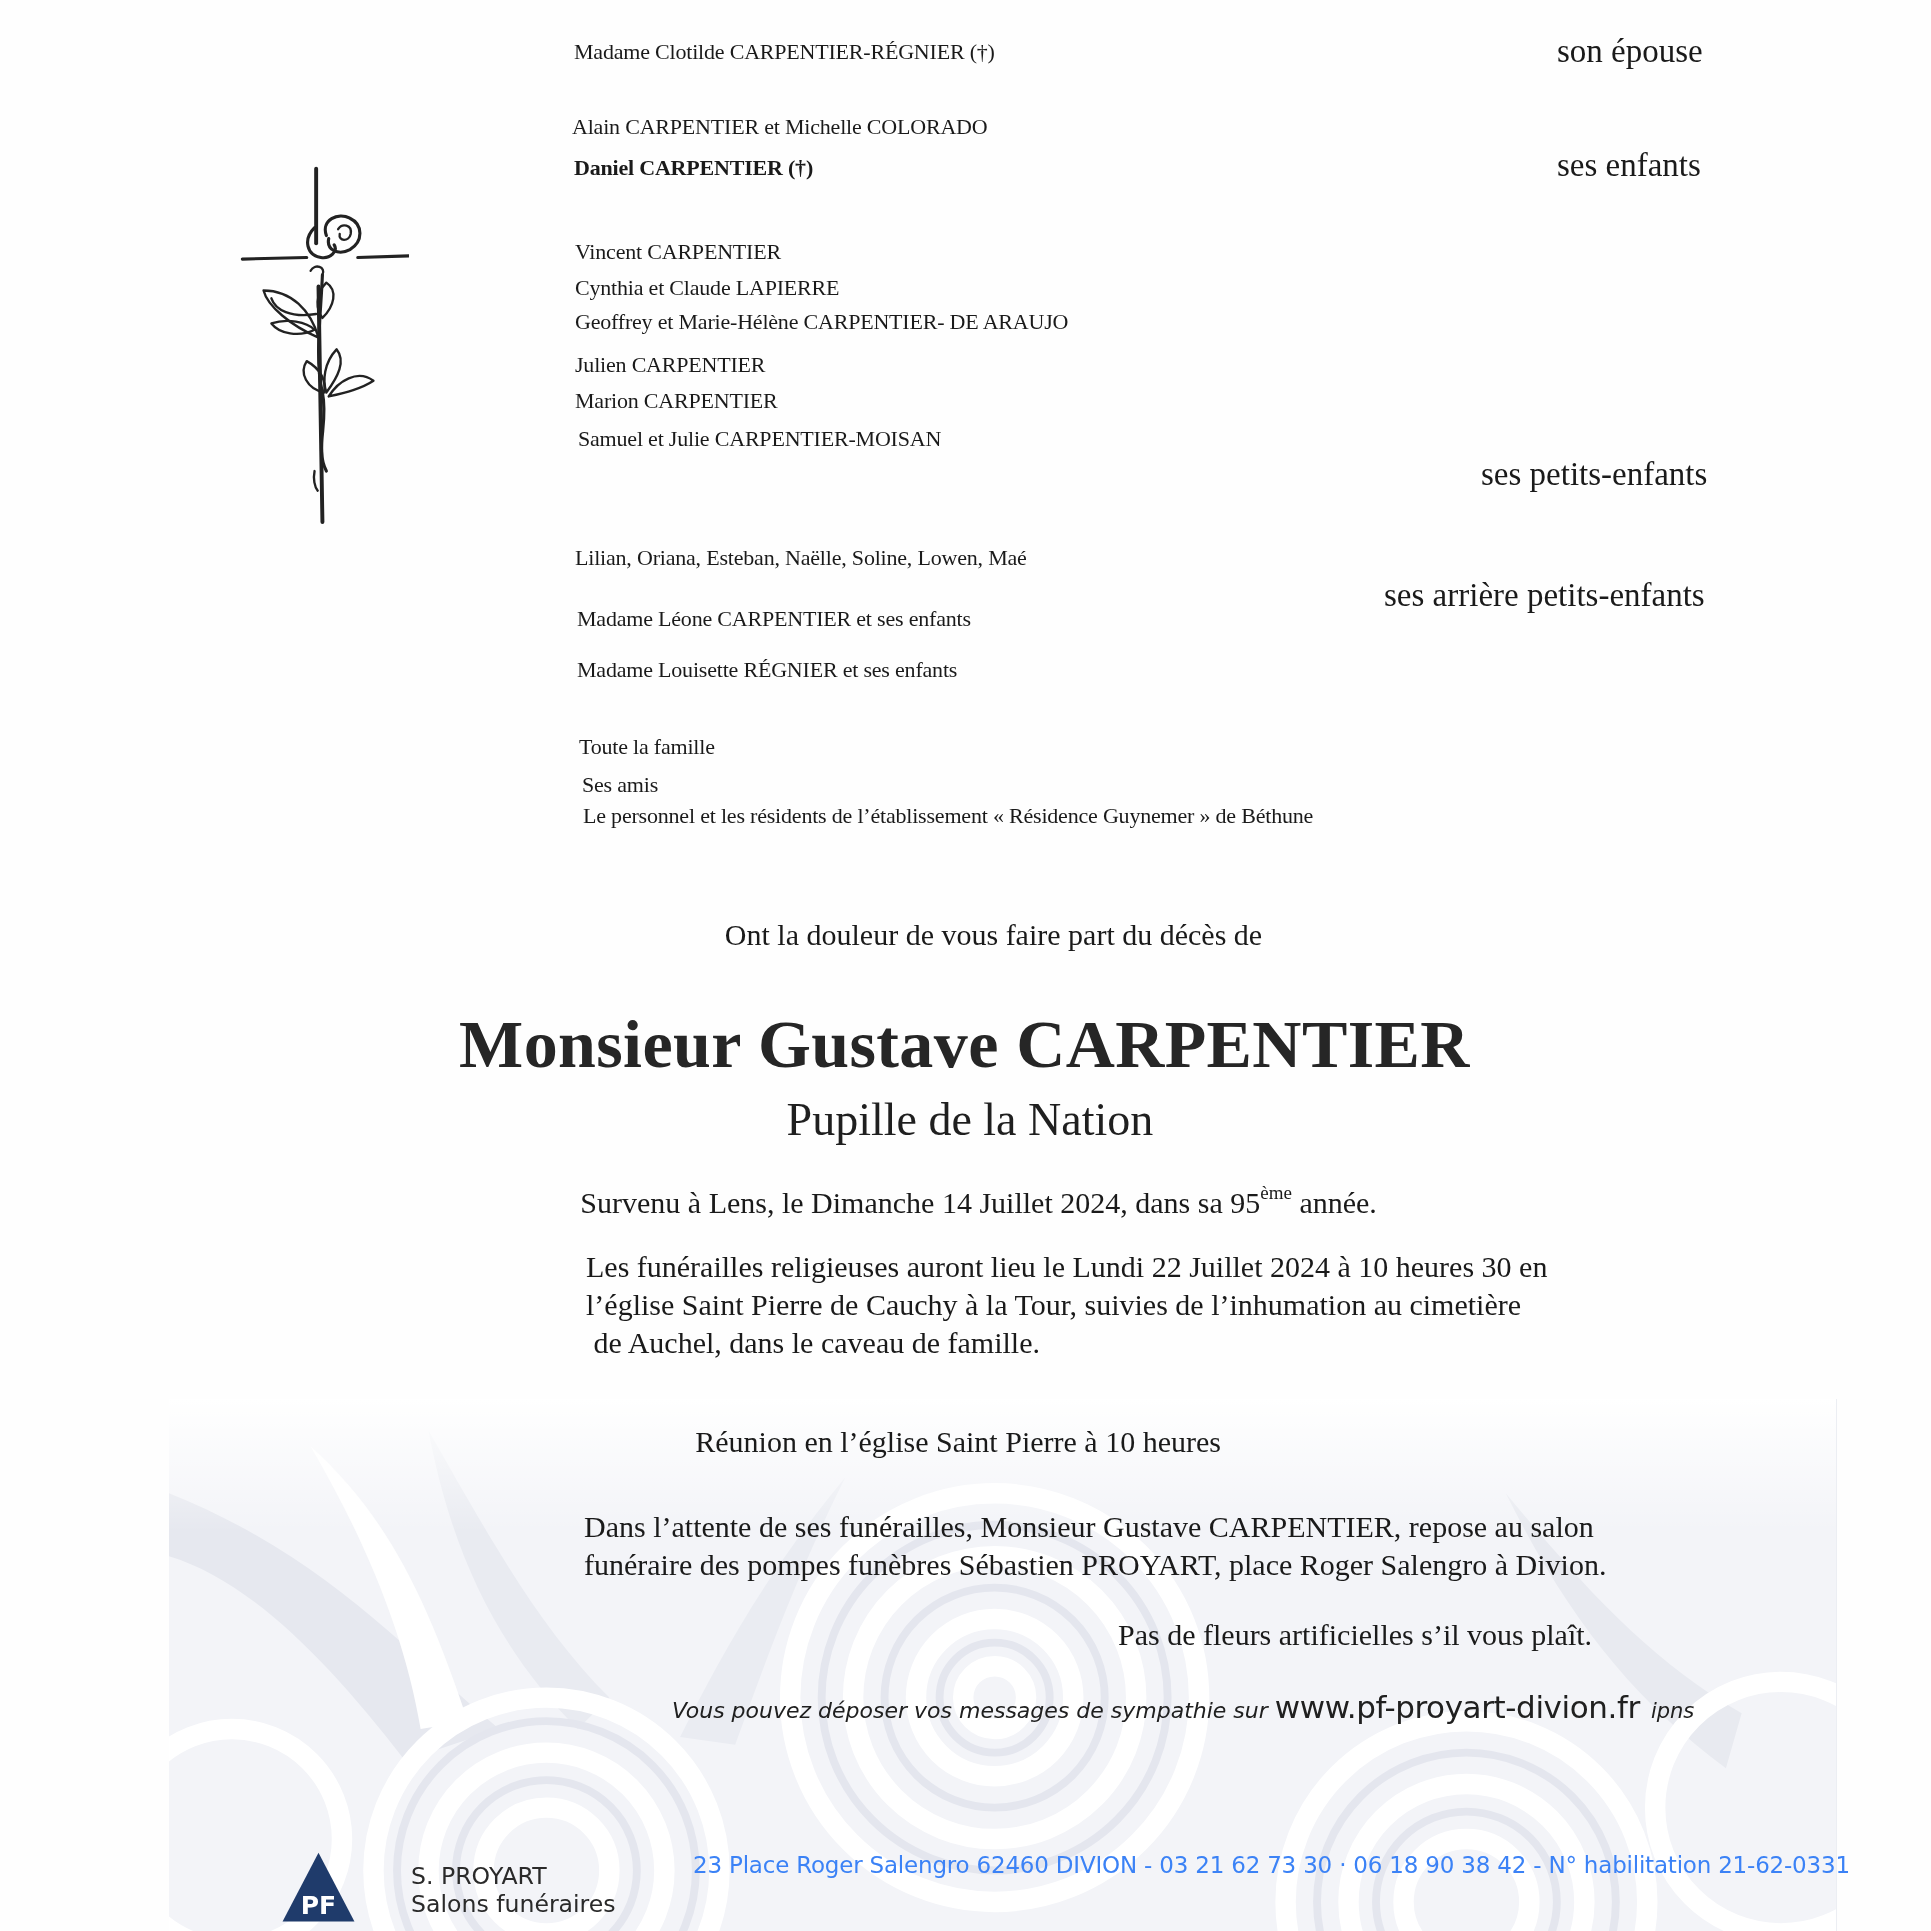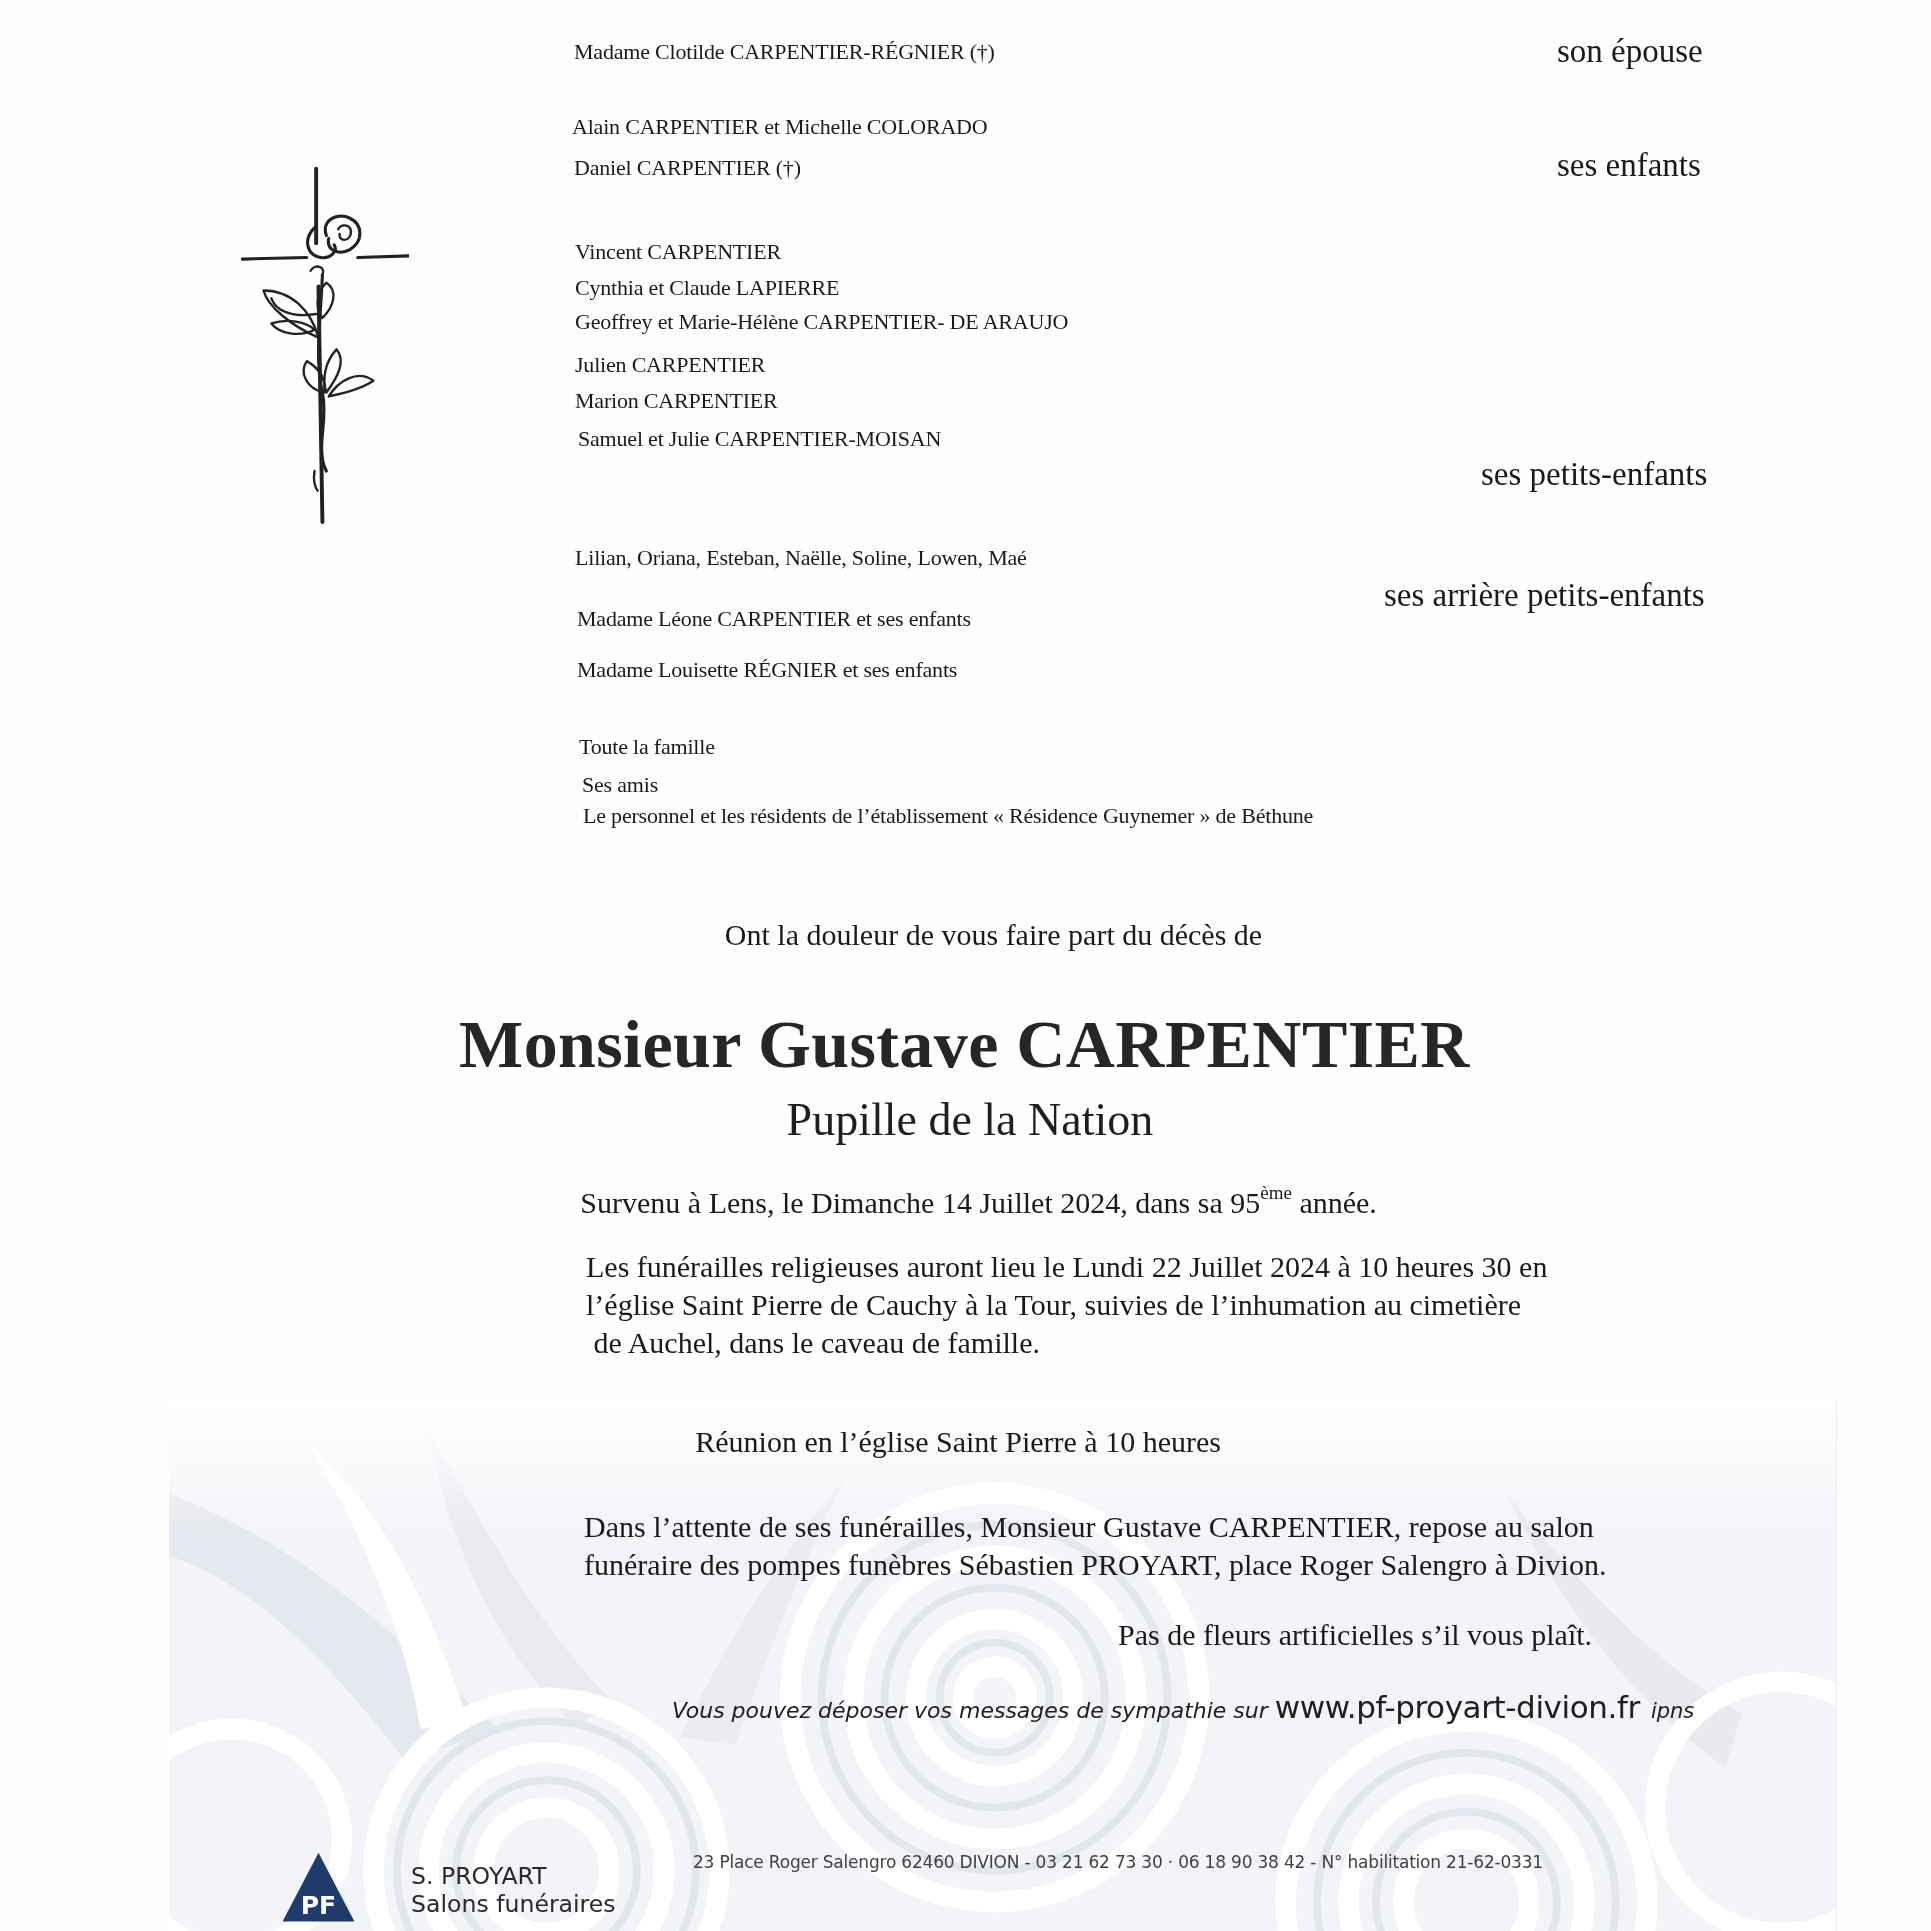--- a/index.html
+++ b/index.html
@@ -116,22 +116,22 @@
       top: 1862px;
       font-size: 23.6px;
       line-height: 28px;
       color: #2a2a2a;
       white-space: nowrap;
     }
     .address {
       position: absolute;
       left: 693px;
       top: 1852px;
-      font-size: 17px;
-      color: #404040;
+      font-size: 23px;
+      color: #3b82f6;
       white-space: nowrap;
       letter-spacing: -0.2px;
     }
   </style>
 </head>
 <body>
 
 <div class="page">
 
   <div class="floral-bg">
@@ -199,21 +199,21 @@
       <path d="M125 300 C 140 280, 150 260, 138 245 C 122 262, 120 285, 125 300 Z" stroke-width="3"></path>
       <path d="M128 305 C 150 300, 170 295, 185 285 C 165 270, 140 285, 128 305 Z" stroke-width="3"></path>
       <path d="M110 400 C 108 410, 110 420, 114 425" stroke-width="3"></path>
     </g>
   </svg>
 
   <div class="line" style="left:574px; top:41px;">Madame Clotilde CARPENTIER-RÉGNIER (†)</div>
   <div class="rel" style="left:1557px; top:35px;">son épouse</div>
 
   <div class="line" style="left:572px; top:116px;">Alain CARPENTIER et Michelle COLORADO</div>
-  <div class="line" style="left:574px; top:157px;">Daniel CARPENTIER (†)</div>
+  <div class="line" style="left:574px; top:157px;font-weight:bold;">Daniel CARPENTIER (†)</div>
   <div class="rel" style="left:1557px; top:149px;">ses enfants</div>
 
   <div class="line" style="left:575px; top:241px;">Vincent CARPENTIER</div>
   <div class="line" style="left:575px; top:277px;">Cynthia et Claude LAPIERRE</div>
   <div class="line" style="left:575px; top:311px;">Geoffrey et Marie-Hélène CARPENTIER- DE ARAUJO</div>
   <div class="line" style="left:575px; top:354px;">Julien CARPENTIER</div>
   <div class="line" style="left:575px; top:390px;">Marion CARPENTIER</div>
   <div class="line" style="left:578px; top:428px;">Samuel et Julie CARPENTIER-MOISAN</div>
   <div class="rel" style="left:1481px; top:458px;">ses petits-enfants</div>
 

